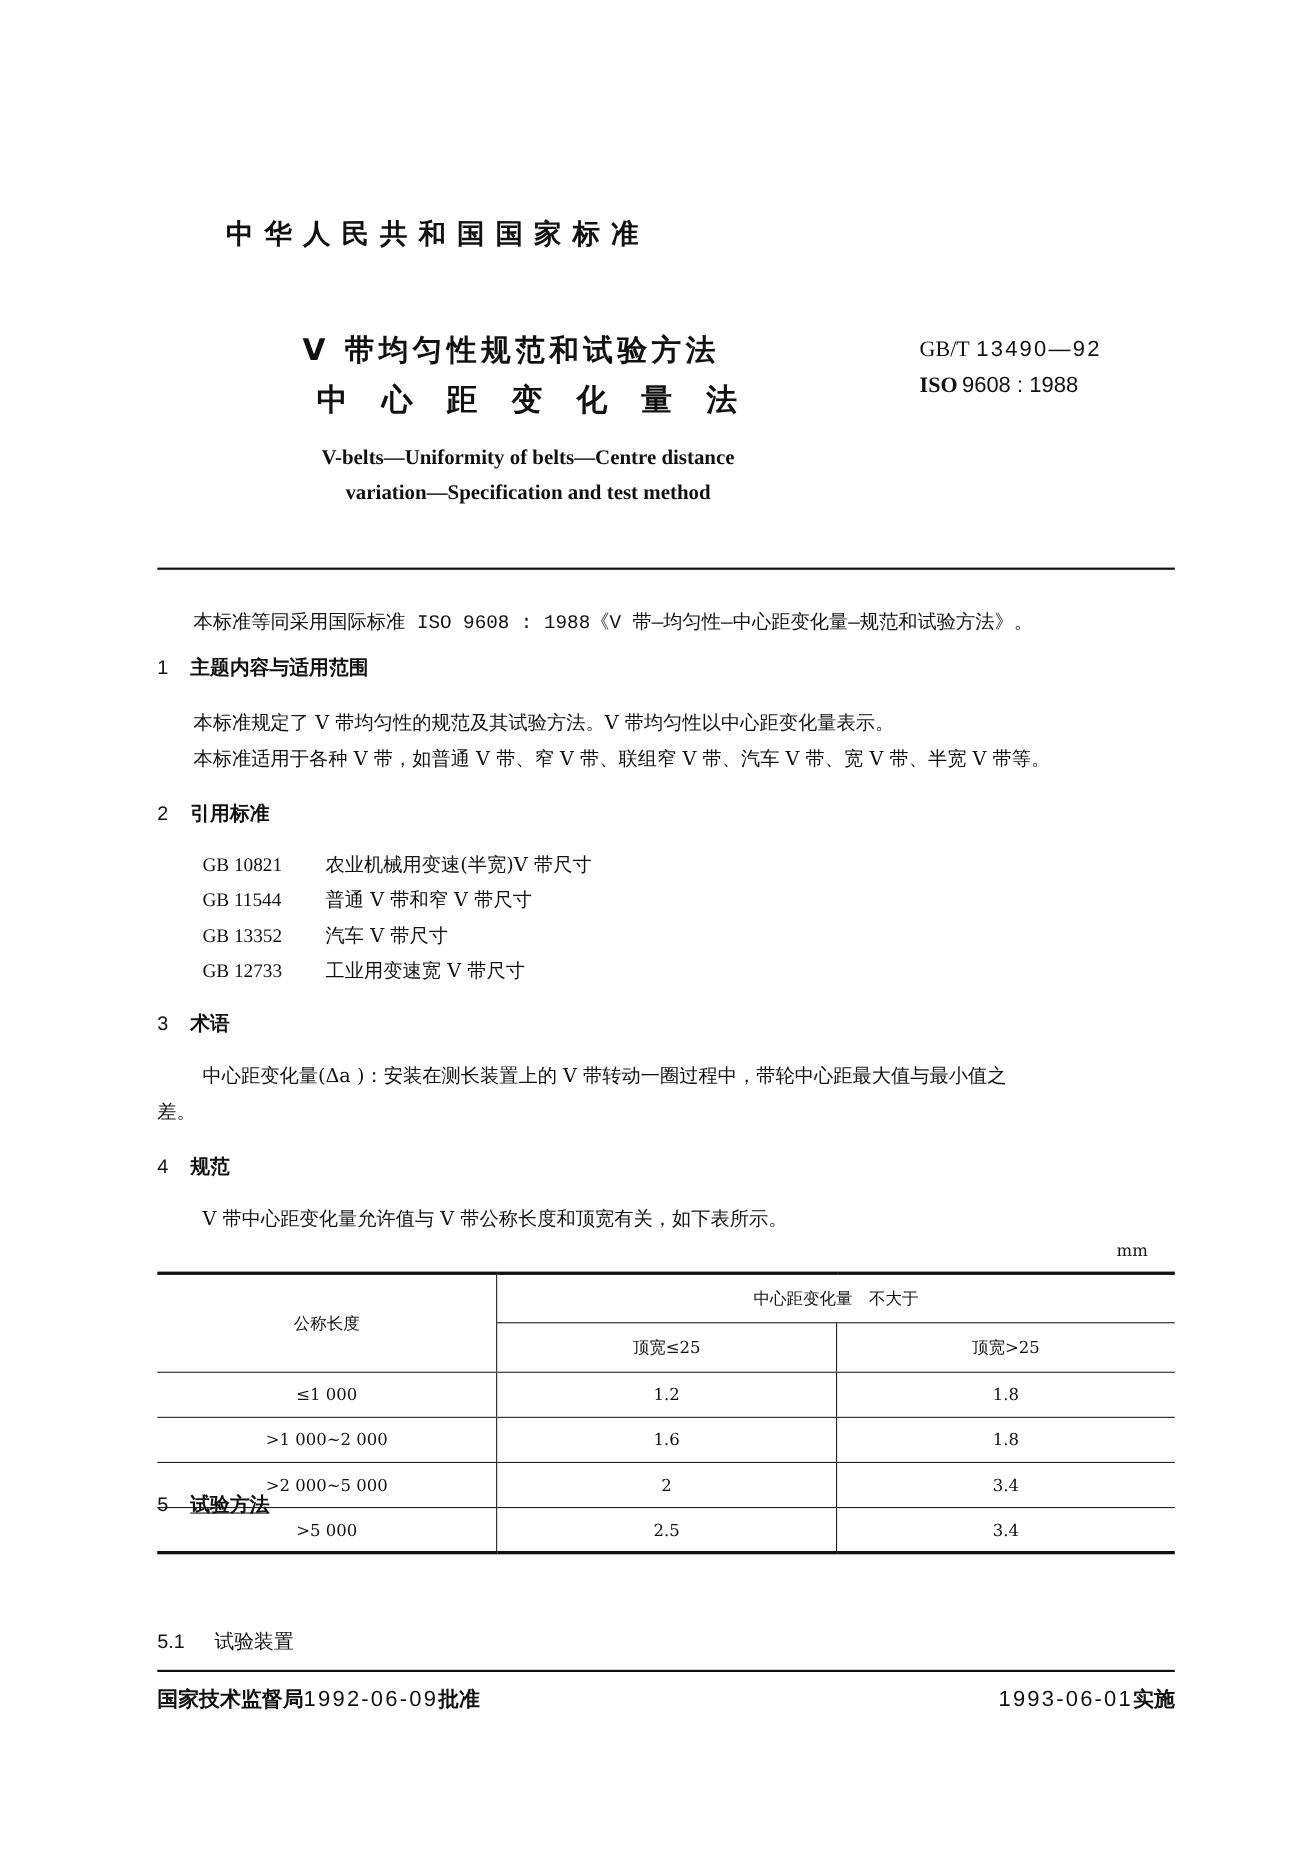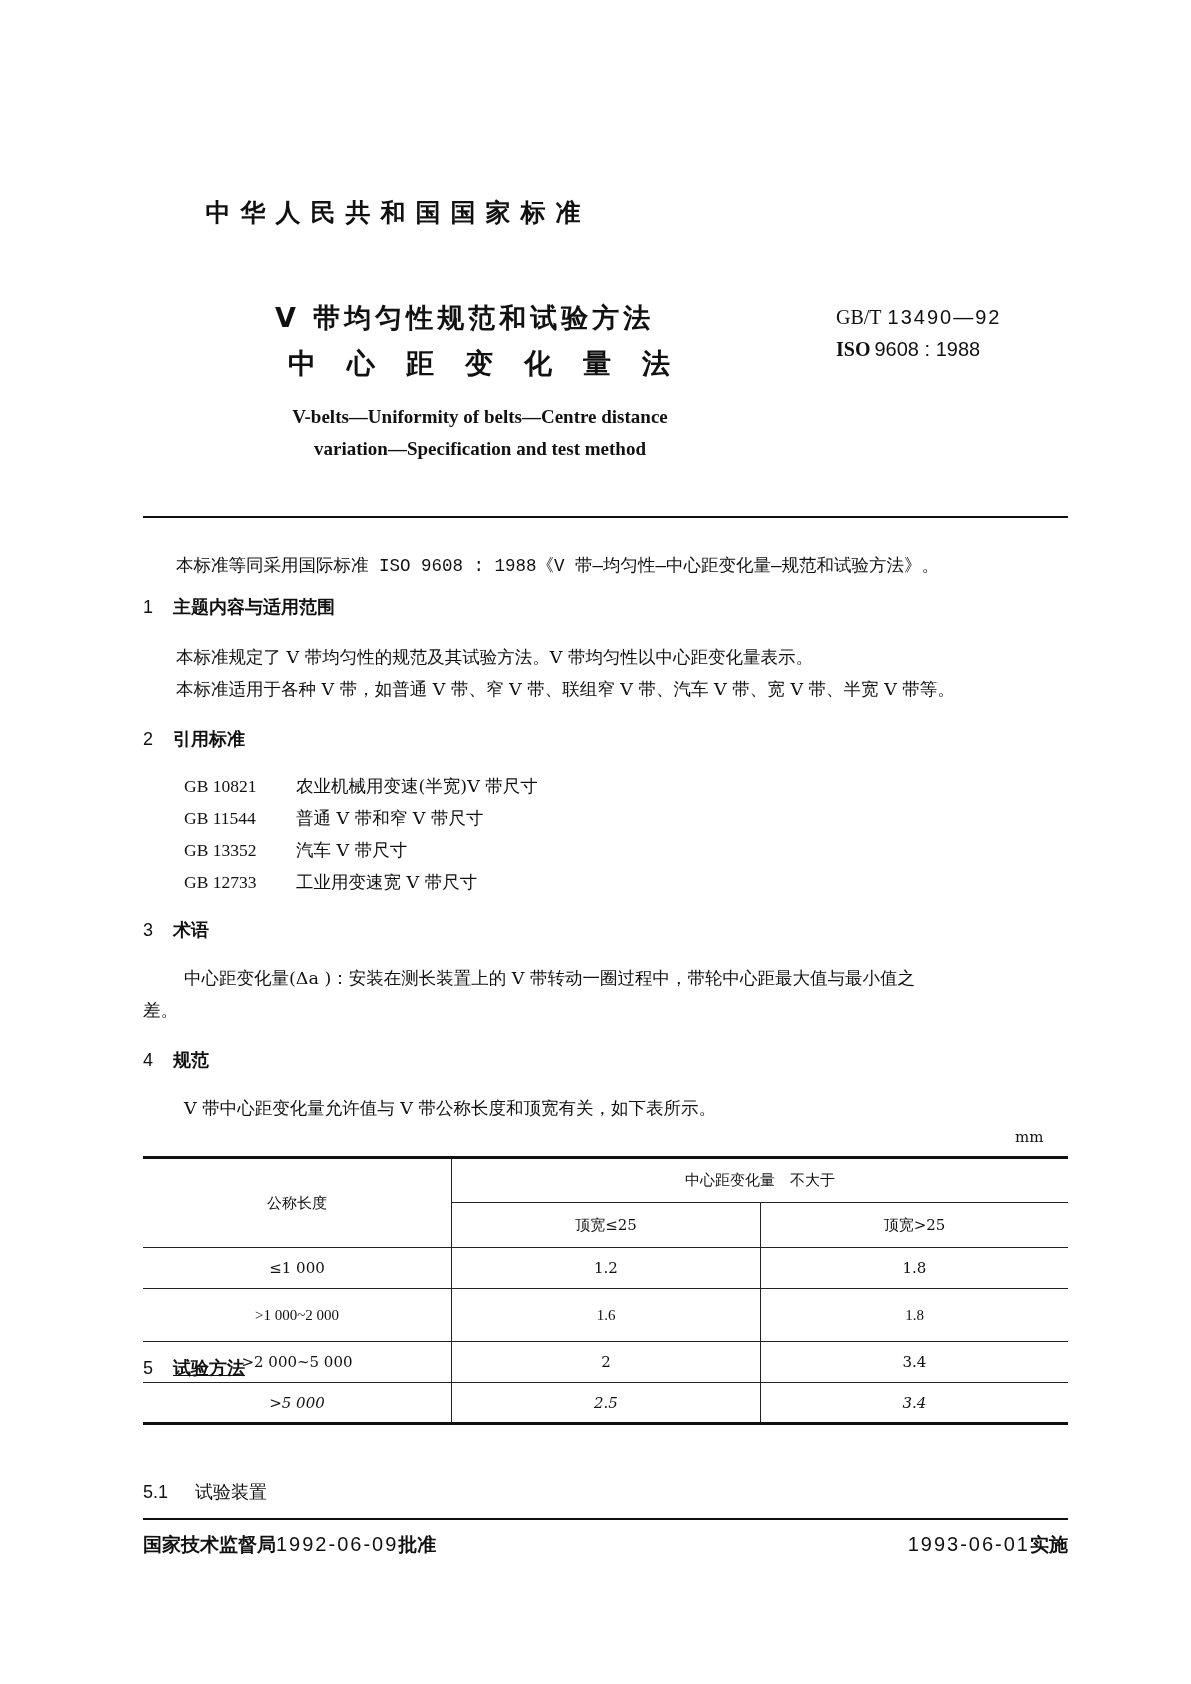--- a/index.html
+++ b/index.html
@@ -131,31 +131,31 @@
   </tr>
   <tr style="height:45px;">
     <th class="vl" style="width:308px;">顶宽≤25</th>
     <th class="vl">顶宽&gt;25</th>
   </tr>
   <tr style="height:41px;">
     <td>≤1 000</td>
     <td class="vl">1.2</td>
     <td class="vl">1.8</td>
   </tr>
-  <tr style="height:53px;font-family:Liberation Serif, serif;">
+  <tr style="height:41px;">
     <td>&gt;1 000~2 000</td>
     <td class="vl">1.6</td>
     <td class="vl">1.8</td>
   </tr>
   <tr style="height:41px;">
     <td>&gt;2 000~5 000</td>
     <td class="vl">2</td>
     <td class="vl">3.4</td>
   </tr>
-  <tr class="last" style="height:41px;font-style:italic;">
+  <tr class="last" style="height:41px;">
     <td>&gt;5 000</td>
     <td class="vl">2.5</td>
     <td class="vl">3.4</td>
   </tr>
 </tbody>
   </table>
 
 <div class="abs heading" style="left:143px; top:1356px;text-decoration:underline;">
   <span class="hn">5</span><span class="ht">试验方法</span>
 </div>

